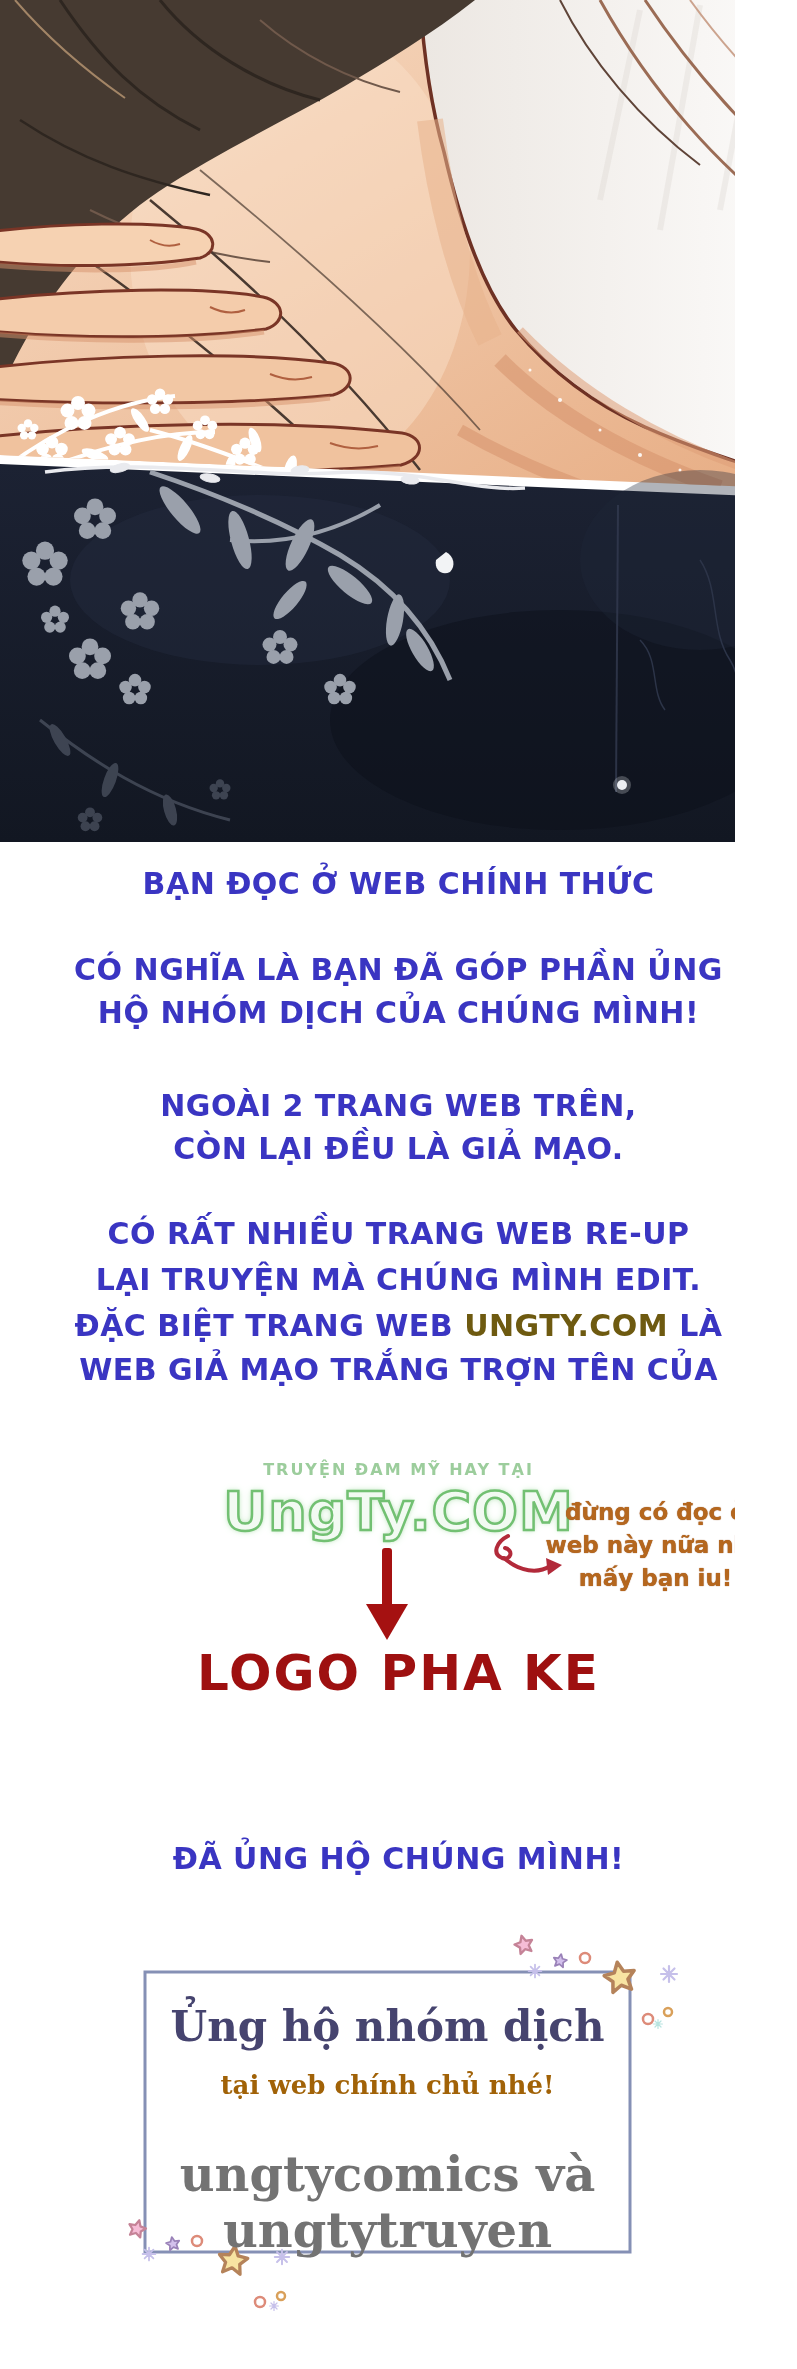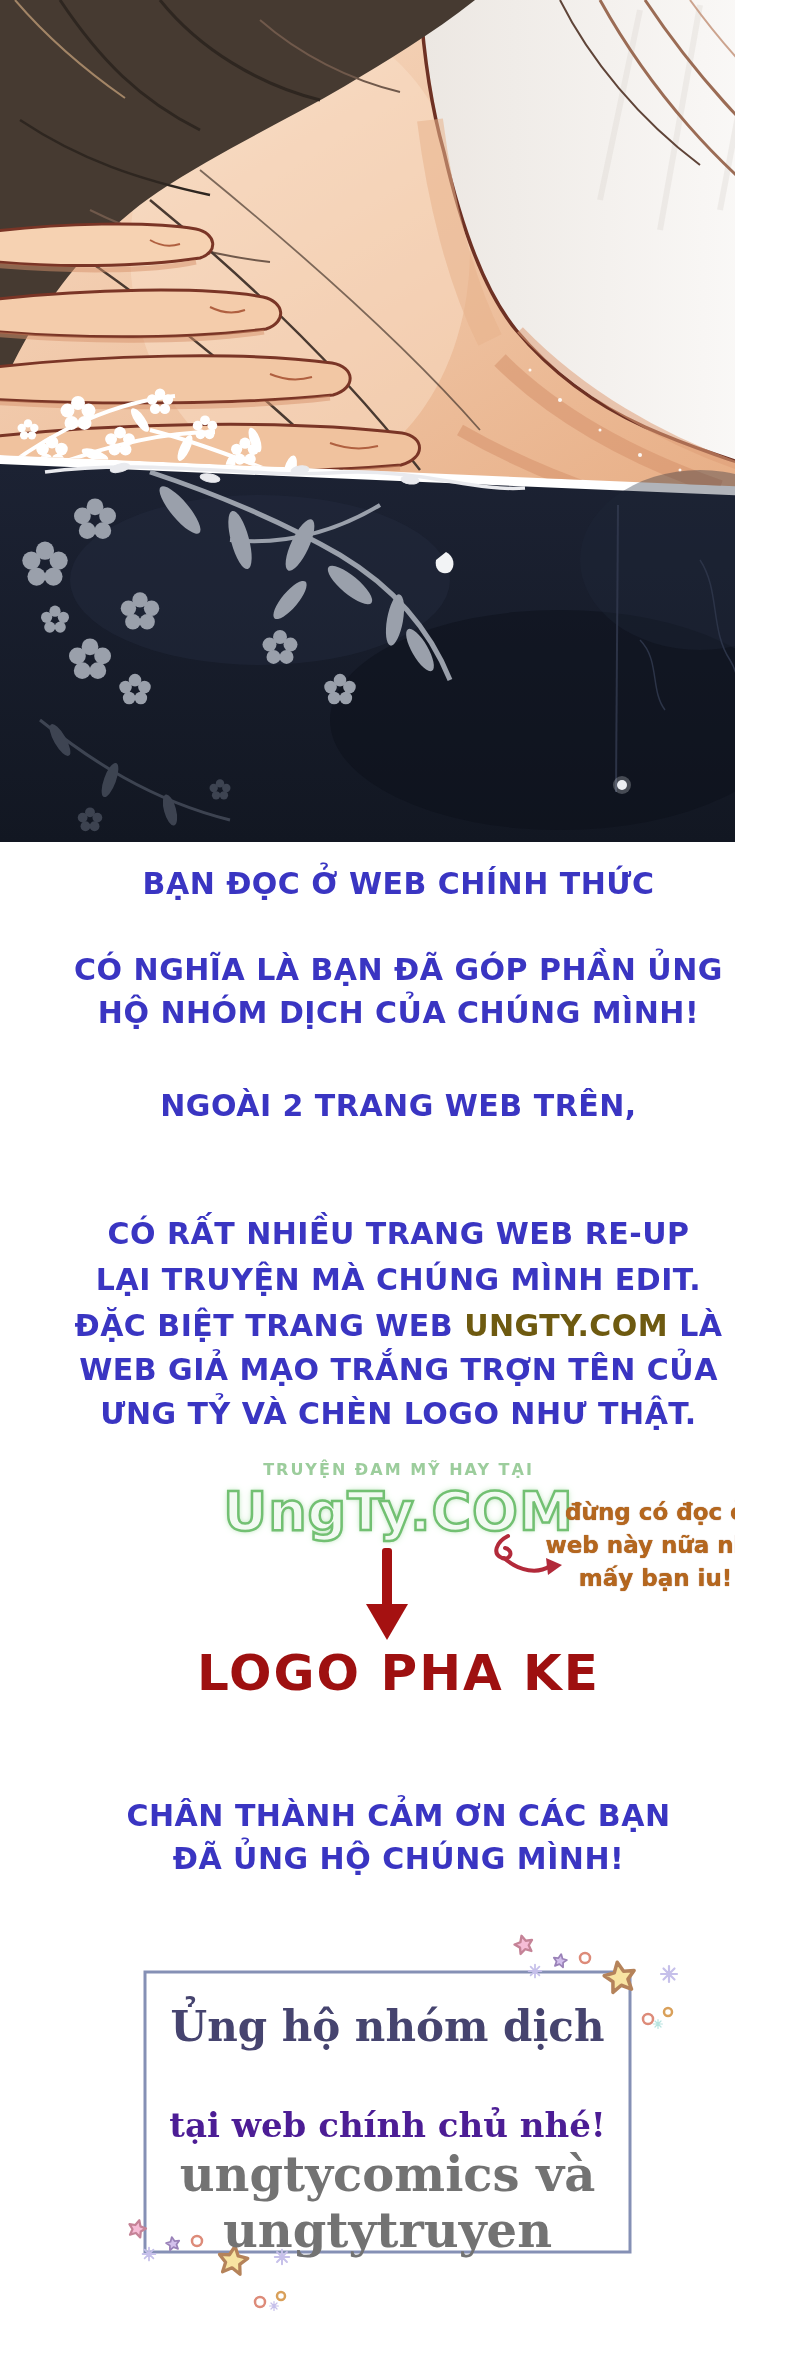--- a/index.html
+++ b/index.html
@@ -17,21 +17,21 @@
          font-size:54px;letter-spacing:1px;color:#f2faf2;
          -webkit-text-stroke:2.5px #72c072;text-shadow:0 0 4px #b8e3b8,0 0 8px #d5efd5;}
   .note{position:absolute;left:538px;top:1496px;width:235px;text-align:center;
         font-weight:bold;font-size:23px;line-height:33px;color:#b5671e;
         text-shadow:0 0 1px #8a4413;}
   .fake-label{position:absolute;left:0;width:797px;top:1644px;text-align:center;
         font-weight:bold;font-size:50px;letter-spacing:2px;color:#9e1010;}
   .script{position:absolute;left:145px;width:485px;text-align:center;
         font-family:"DejaVu Serif",serif;font-weight:bold;}
   .script-1{top:2002px;font-size:42px;color:#46446f;}
-  .script-2{top:2070px;font-size:34px;color:#4c1d95;margin-top:35px;}
+  .script-2{top:2070px;font-size:26px;color:#a16207;}
   .script-3{top:2146px;font-size:48px;color:#737373;}
 </style>
 </head>
 <body>
 
 <div id="page">
 
   <svg class="abs" style="left:0;top:0" width="797" height="865" viewBox="0 0 797 865">
     <defs>
       <linearGradient id="sg" x1="0" y1="0" x2="1" y2="1">
@@ -196,26 +196,26 @@
       <circle cx="622" cy="785" r="5" fill="#eceef2"></circle>
       <circle cx="622" cy="785" r="9" fill="#eceef2" opacity=".25"></circle>
     </g>
   </svg>
 
   <div class="cline blue" style="top:866px">BẠN ĐỌC Ở WEB CHÍNH THỨC</div>
   <div class="cline blue" style="top:952px">CÓ NGHĨA LÀ BẠN ĐÃ GÓP PHẦN ỦNG</div>
   <div class="cline blue" style="top:995px">HỘ NHÓM DỊCH CỦA CHÚNG MÌNH!</div>
 
   <div class="cline blue" style="top:1088px">NGOÀI 2 TRANG WEB TRÊN,</div>
+  <div class="cline blue" style="top:1131px">CÒN LẠI ĐỀU LÀ GIẢ MẠO.</div>
 
   <div class="cline blue" style="top:1216px">CÓ RẤT NHIỀU TRANG WEB RE-UP</div>
   <div class="cline blue" style="top:1262px">LẠI TRUYỆN MÀ CHÚNG MÌNH EDIT.</div>
   <div class="cline blue" style="top:1352px">WEB GIẢ MẠO TRẮNG TRỢN TÊN CỦA</div>
   <div class="cline" style="top:1308px"><span class="blue">ĐẶC BIỆT TRANG WEB </span><span class="olive">UNGTY.COM</span><span class="blue"> LÀ</span></div>
-  <div class="cline blue" style="top:1396px">ƯNG TỶ VÀ CHÈN LOGO NHƯ THẬT.</div>
 
   <div class="logo-label" style="top:1460px">TRUYỆN ĐAM MỸ HAY TẠI</div>
   <div class="logo-main" style="top:1480px">UngTy.COM</div>
 
   <svg class="abs" style="left:478px;top:1528px" width="92" height="52" viewBox="0 0 92 52">
     <path d="M30,8 C18,14 14,26 24,30 C33,33 36,22 27,20" fill="none" stroke="#b22a3a" stroke-width="4" stroke-linecap="round"></path>
     <path d="M26,30 C42,44 60,46 72,38" fill="none" stroke="#b22a3a" stroke-width="4" stroke-linecap="round"></path>
     <path d="M68,30 L84,37 L70,47 Z" fill="#b22a3a"></path>
   </svg>
 
@@ -225,21 +225,20 @@
     <div>mấy bạn iu!</div>
   </div>
 
   <svg class="abs" style="left:364px;top:1548px" width="46" height="94" viewBox="0 0 46 94">
     <rect x="18" y="0" width="10" height="60" rx="3" fill="#a51111"></rect>
     <polygon points="2,56 44,56 23,92" fill="#a51111"></polygon>
   </svg>
 
   <div class="fake-label">LOGO PHA KE</div>
 
-  <div class="cline blue" style="top:1798px">CHÂN THÀNH CẢM ƠN CÁC BẠN</div>
   <div class="cline blue" style="top:1841px">ĐÃ ỦNG HỘ CHÚNG MÌNH!</div>
 
   <svg class="abs" style="left:100px;top:1925px" width="600" height="420" viewBox="0 0 600 420">
     <defs>
       <path id="star" d="M0,-10 L2.94,-3.8 L9.51,-3.09 L4.76,1.55 L5.88,8.09 L0,4.6 L-5.88,8.09 L-4.76,1.55 L-9.51,-3.09 L-2.94,-3.8 Z"></path>
       <g id="sp" stroke-width="2.2" stroke-linecap="round" fill="none">
         <path d="M0,-8 L0,8 M-8,0 L8,0 M-5.5,-5.5 L5.5,5.5 M-5.5,5.5 L5.5,-5.5"></path>
       </g>
     </defs>
     <rect x="45" y="47" width="485" height="280" fill="#ffffff" stroke="#8590b5" stroke-width="3"></rect>

